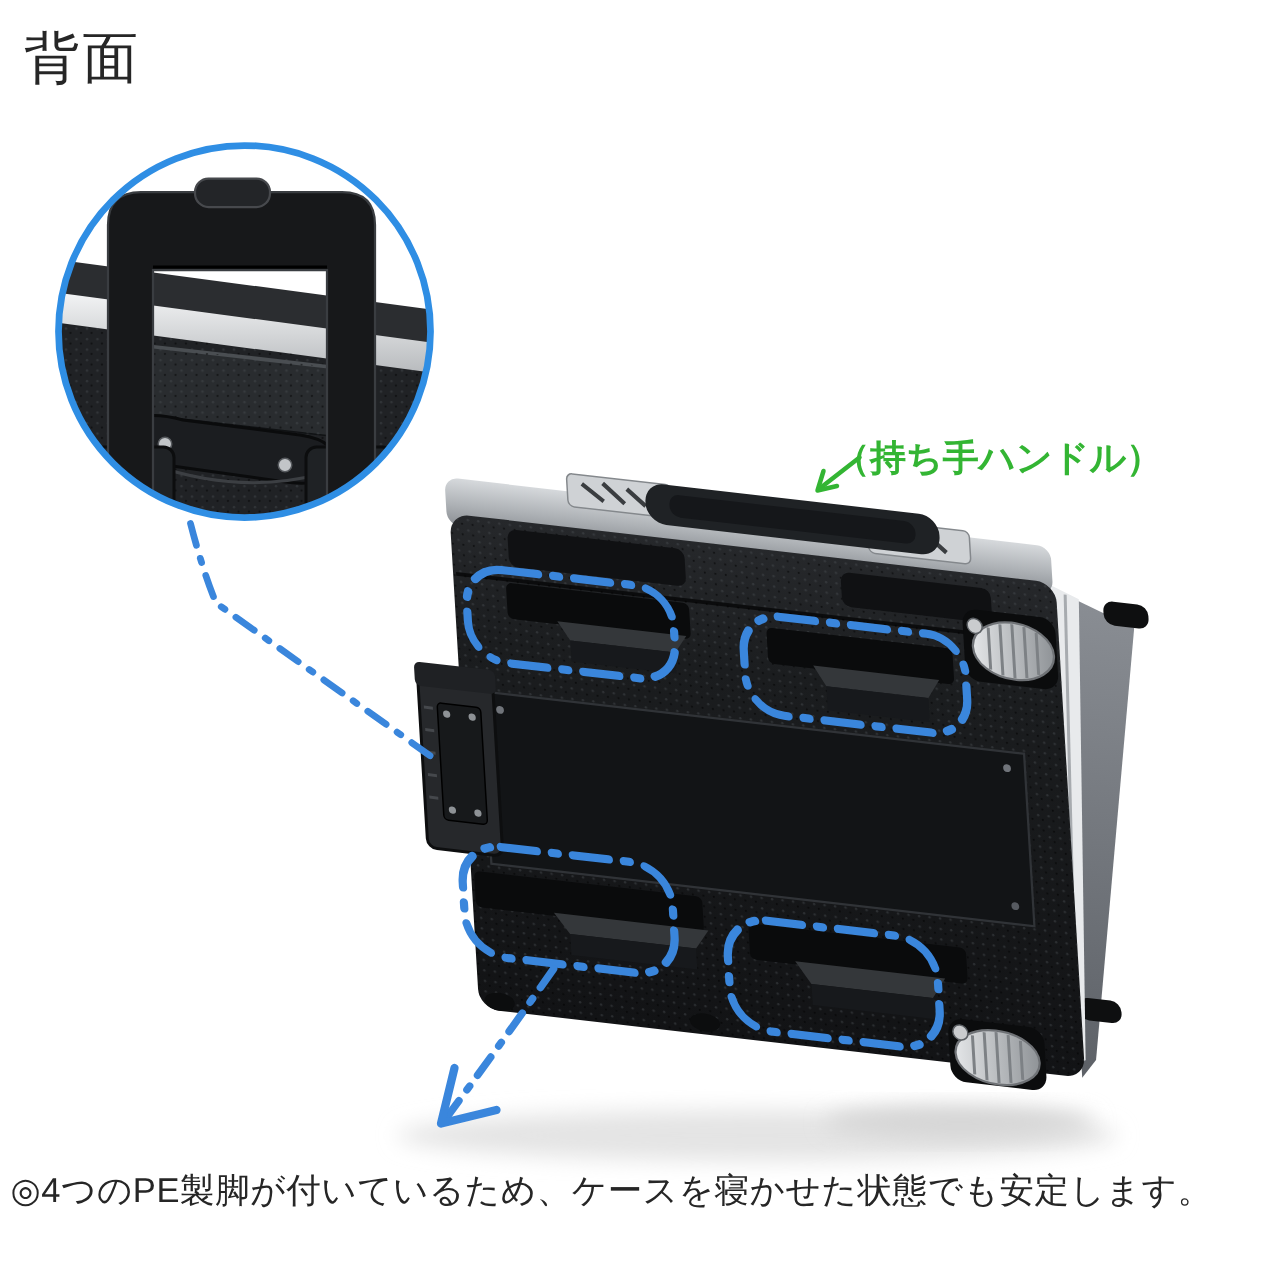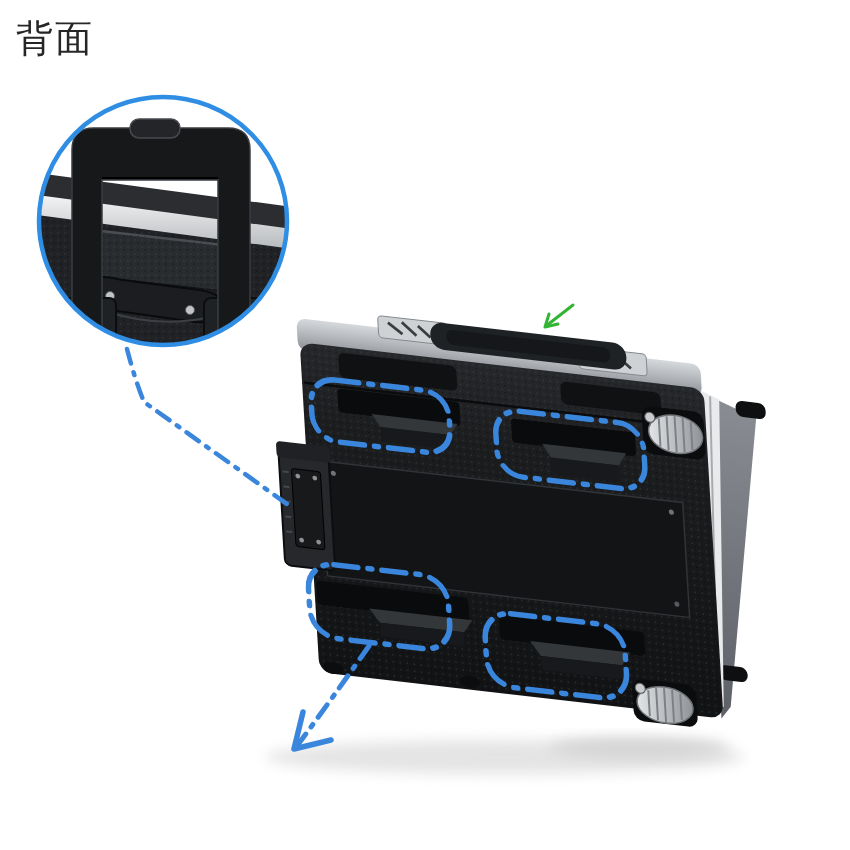--- a/index.html
+++ b/index.html
@@ -163,13 +163,15 @@
       <path d="M294,749 L303,712 M294,749 L331,740" stroke-width="5.5"></path>
     </g>
 
     <g stroke="var(--label-green,#33b533)" fill="none" stroke-linecap="round">
       <path d="M573,305 L546,326" stroke-width="3"></path>
       <path d="M545,327 L549,314 M545,327 L558,324" stroke-width="3"></path>
     </g>
   </svg>
 
   <div class="txt corner-title">背面</div>
+  <div class="txt handle-label">（持ち手ハンドル）</div>
+  <div class="txt bottom-note">◎4つのPE製脚が付いているため、ケースを寝かせた状態でも安定します。</div>
 </div>
 
 </body></html>

